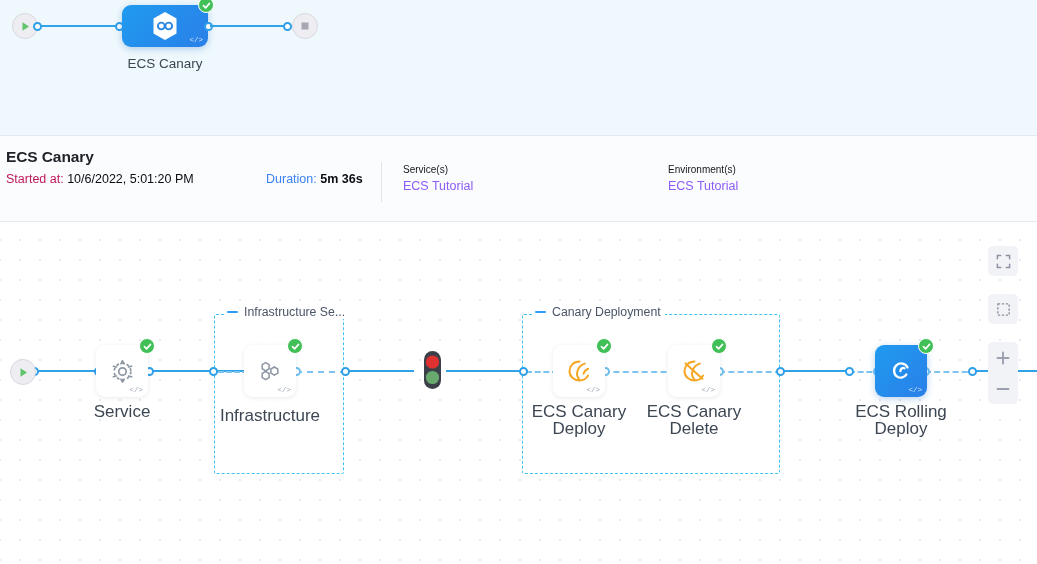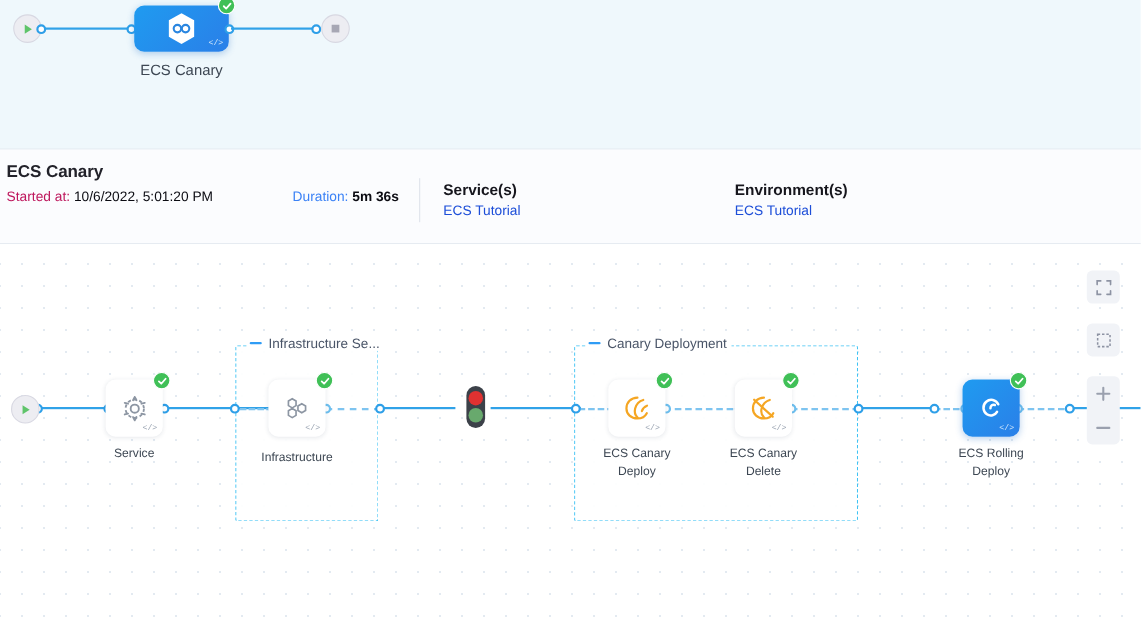--- a/index.html
+++ b/index.html
@@ -43,25 +43,25 @@
     position: absolute; left: 266px; top: 36px;
     font-size: 12.5px; color: #0b0b12;
   }
   #info-duration .lbl { color: #3b82f6; margin-top: 12px; }
   #info-divider {
     position: absolute; left: 381px; top: 26px;
     width: 1px; height: 40px; background: #dfe4ec;
   }
   .info-col { position: absolute; top: 28px; }
   .info-col .col-head {
-    font-size: 14px; font-weight: bold; color: #16161d;
+    font-size: 10px; font-weight: normal; color: #16161d;
     margin-bottom: 4px;
   }
   .info-col .col-link {
-    font-size: 12.5px; color: #1d4ed8; cursor: pointer;
+    font-size: 12.5px; color: #8b5cf6; cursor: pointer;
   }
   #col-services { left: 403px; }
   #col-environments { left: 668px; }
 
   
   #main-canvas {
     position: absolute;
     left: 0; top: 222px;
     width: 1037px; height: 342px;
     background-color: #ffffff;
@@ -140,21 +140,21 @@
     right: -7px; top: -7px;
     width: 16px; height: 16px;
     border-radius: 50%;
     background: #40c057;
     border: 1.6px solid #ffffff;
     display: flex; align-items: center; justify-content: center;
   }
   .node-label {
     position: absolute;
     text-align: center;
-    font-size: 11px;
+    font-size: 17px;
     line-height: 16.5px;
     color: #3d4753;
     white-space: pre-line;
     width: 120px;
   }
 
   
   .terminal {
     position: absolute;
     width: 26px; height: 26px;

